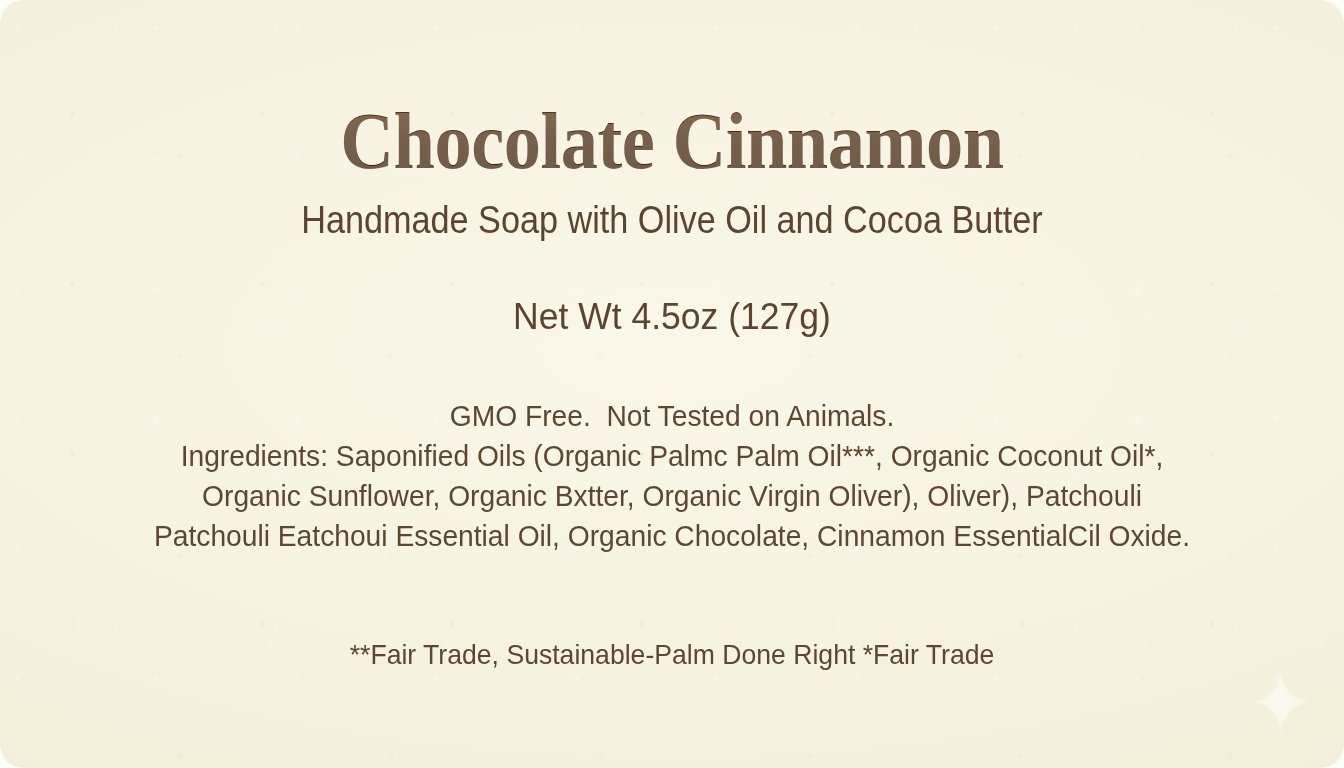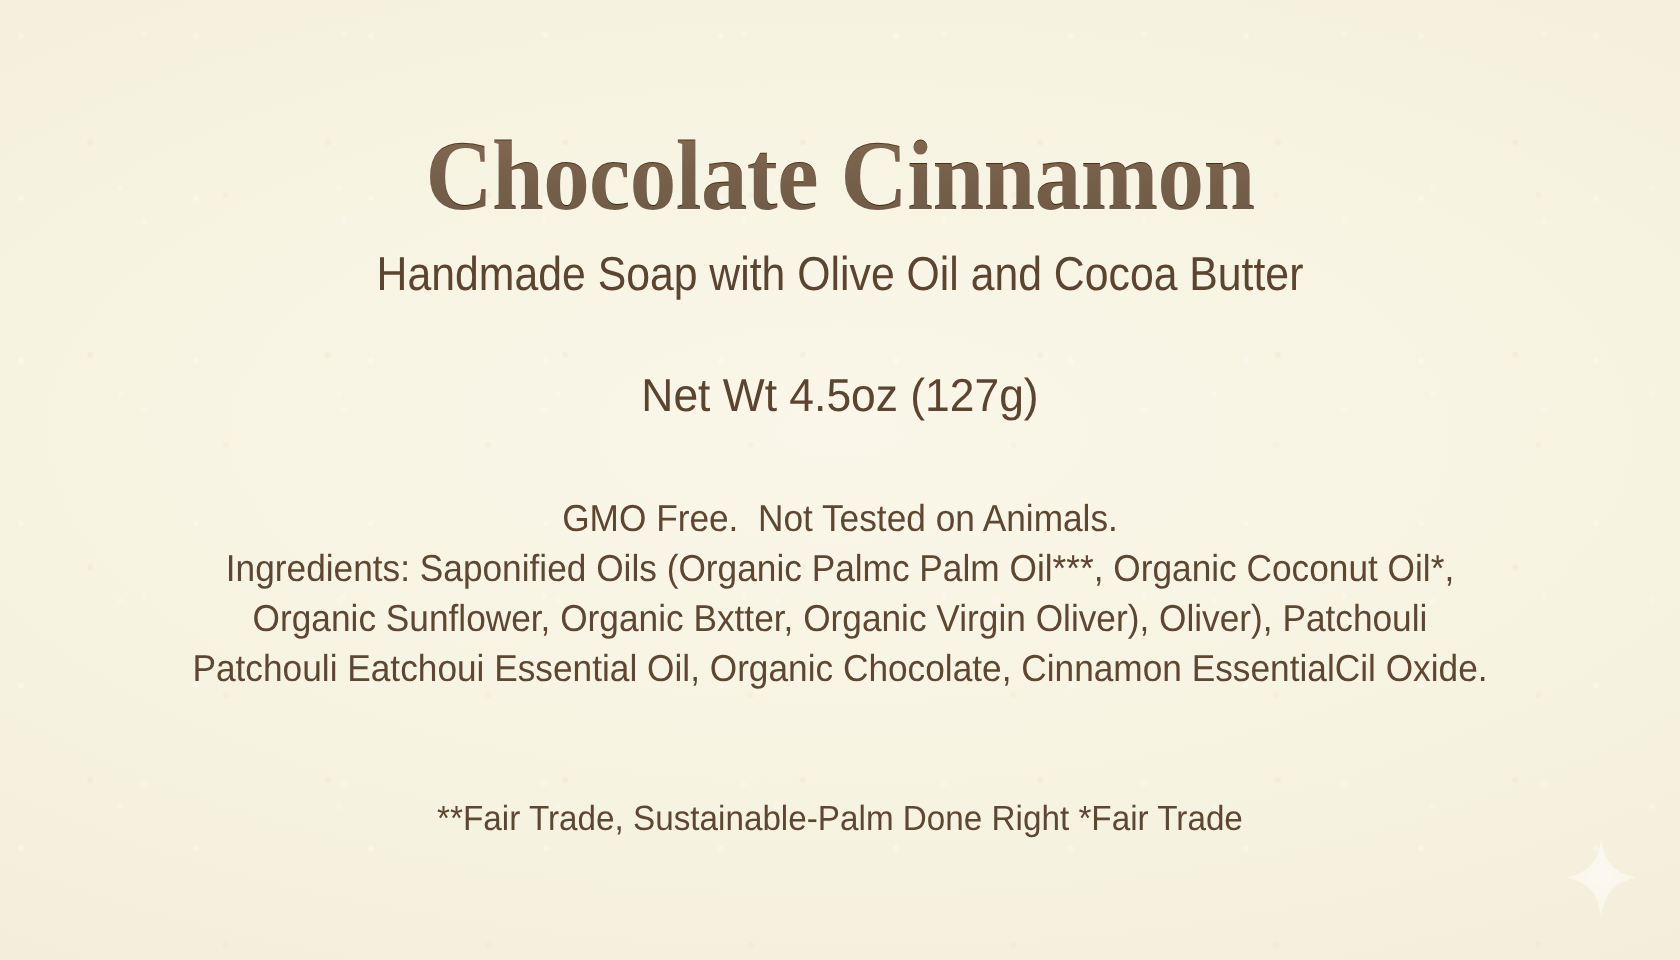--- a/index.html
+++ b/index.html
@@ -14,20 +14,21 @@
   }
 
   #label-canvas {
     position: relative;
     width: 1344px;
     height: 768px;
     background: #f7f4e3;
     background-image:
       radial-gradient(ellipse 90% 70% at 50% 45%, #faf7ea 0%, #f6f3e1 55%, #f2eeda 100%);
     overflow: hidden;
+    border-radius: 24px;
   }
 
   
   #paper-grain {
     position: absolute;
     inset: 0;
     pointer-events: none;
     opacity: .5;
     background-image:
       radial-gradient(circle at 12% 22%, rgba(255,255,255,.55) 0 2px, transparent 3px),

